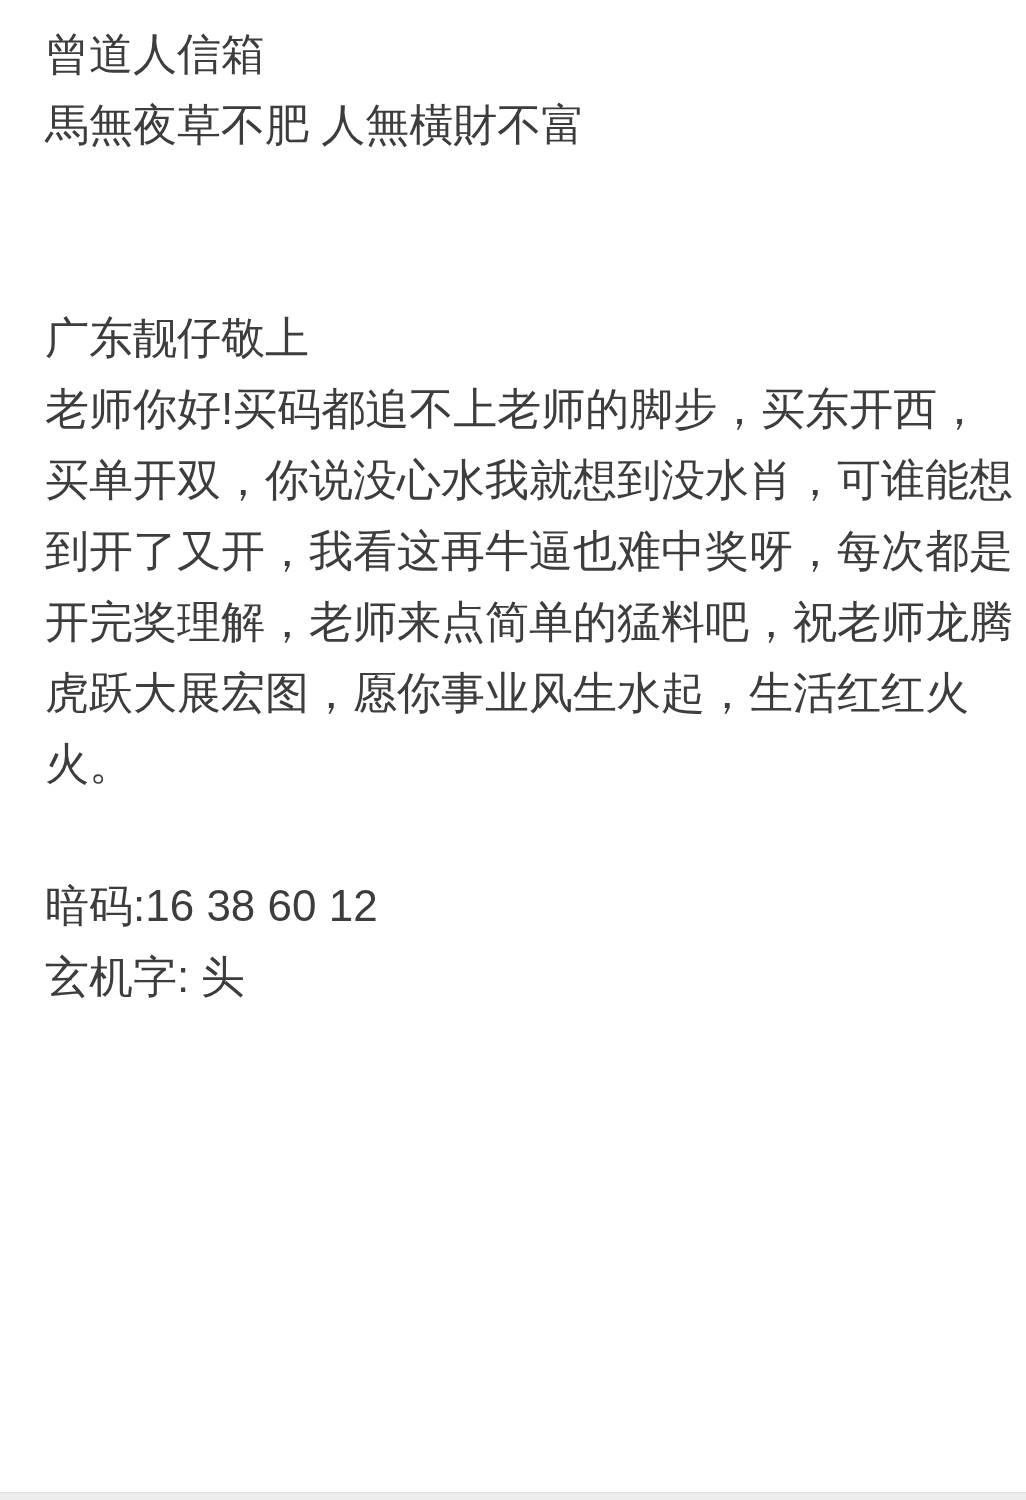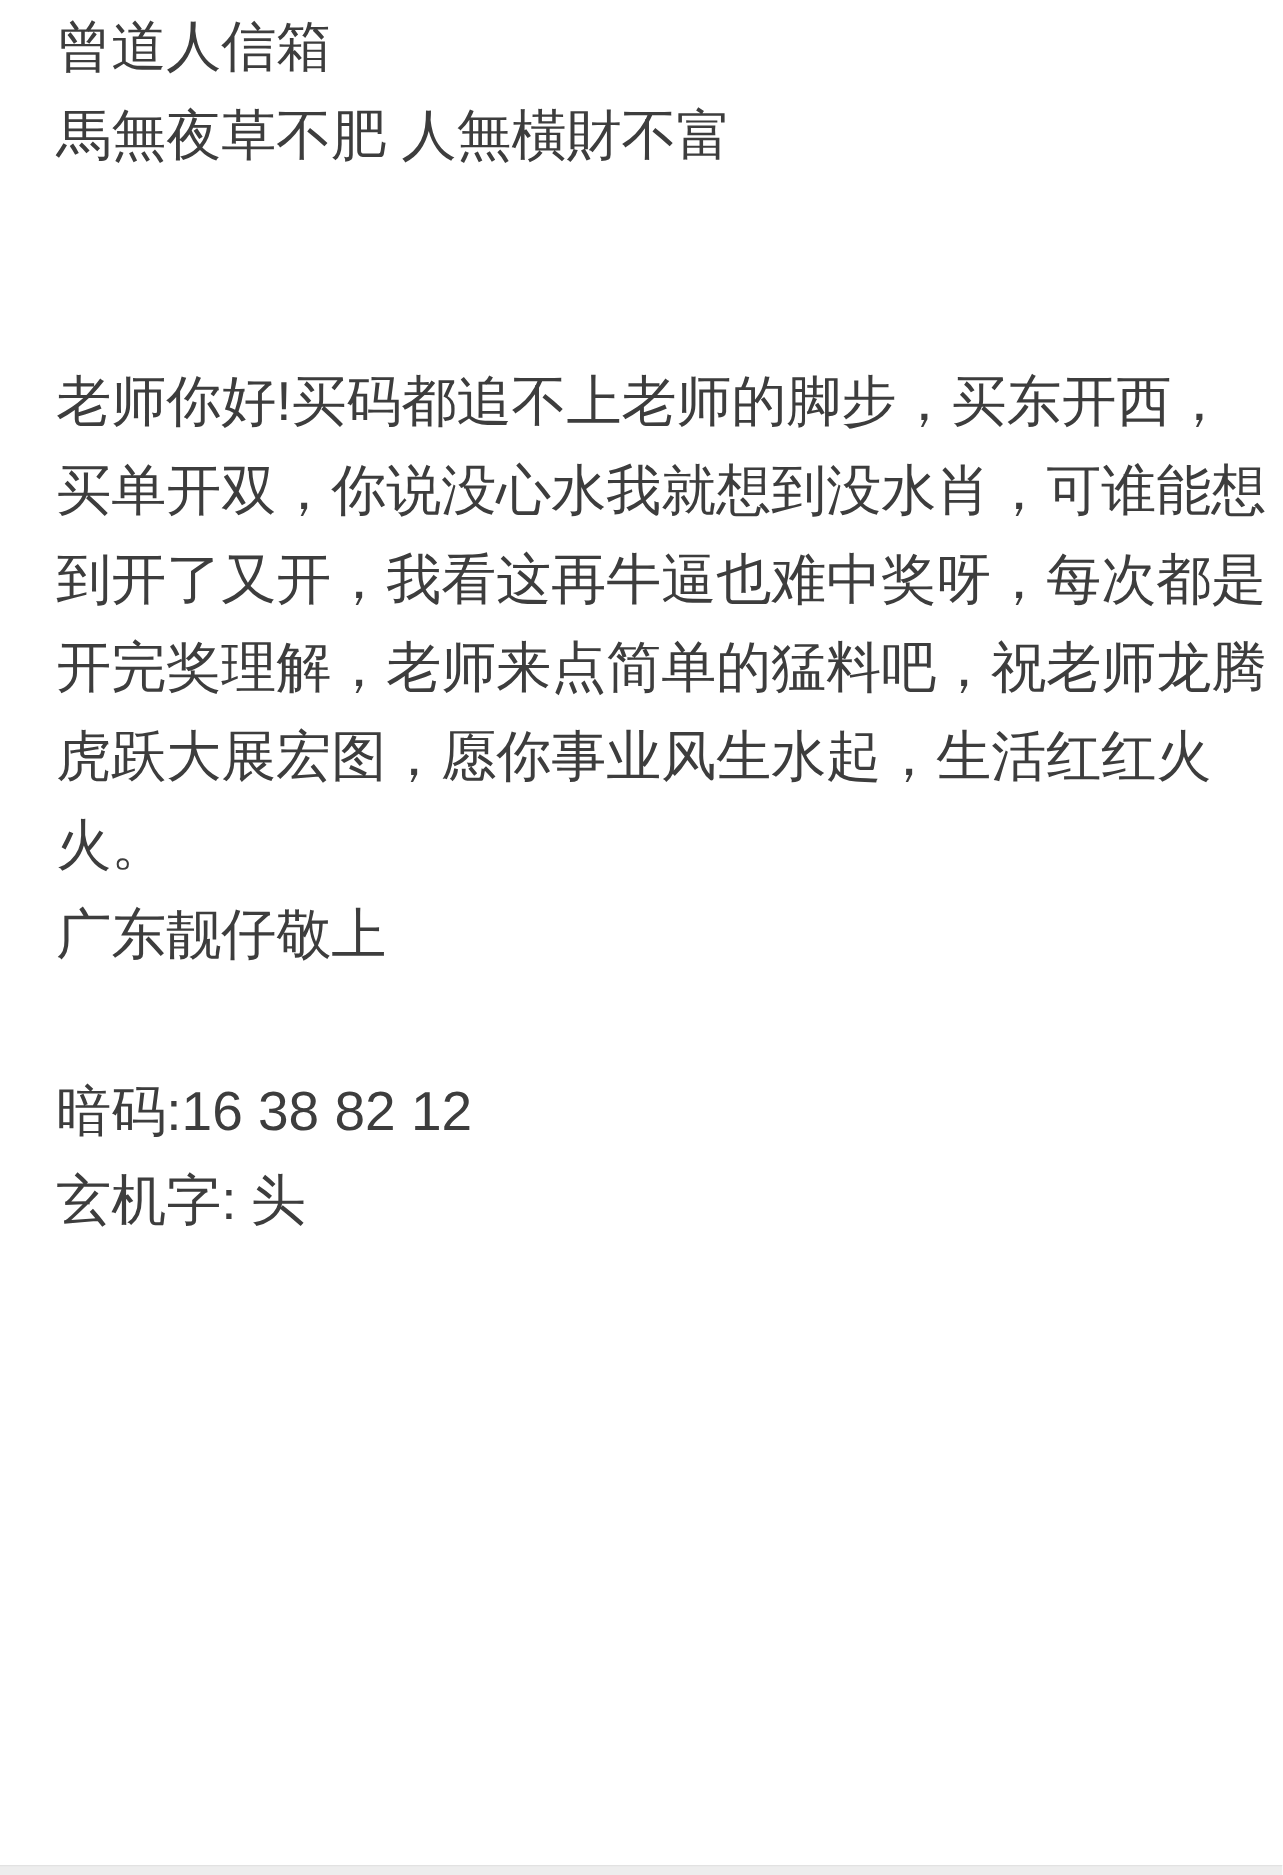--- a/index.html
+++ b/index.html
@@ -15,21 +15,21 @@
     background:var(--bg);
     font-family:"Liberation Sans","DejaVu Sans",sans-serif;
     color:var(--text-color);
     overflow:hidden;
     position:relative;
   }
   .page{
     box-sizing:border-box;
     width:1026px;
     height:1500px;
-    padding:2px 13px 0 45px;
+    padding:18px 13px 0 45px;
   }
   .txt{
     font-size:44px;
     line-height:71px;
     letter-spacing:0;
     white-space:normal;
     overflow-wrap:break-word;
     text-align:left;
   }
   .blank{
@@ -57,26 +57,26 @@
   <div class="txt">曾道人信箱</div>
 
   <div class="txt">馬無夜草不肥 人無橫財不富</div>
 
   <div class="blank"></div>
 
 
   <div class="blank"></div>
 
 
+  <div class="txt">广东靓仔敬上</div>
+
   <div class="txt">老师你好!买码都追不上老师的脚步，买东开西，买单开双，你说没心水我就想到没水肖，可谁能想到开了又开，我看这再牛逼也难中奖呀，每次都是开完奖理解，老师来点简单的猛料吧，祝老师龙腾虎跃大展宏图，愿你事业风生水起，生活红红火火。</div>
-
-  <div class="txt">广东靓仔敬上</div>
 
   <div class="blank"></div>
 
 
-  <div class="txt"><span>暗码:</span><span>16 38 82 12</span></div>
+  <div class="txt"><span>暗码:</span><span>16 38 60 12</span></div>
 
   <div class="txt"><span>玄机字:</span><span class="mystery-value">头</span></div>
 
 </div>
 
 <div class="bottom-bar"></div>
 
 </body></html>

